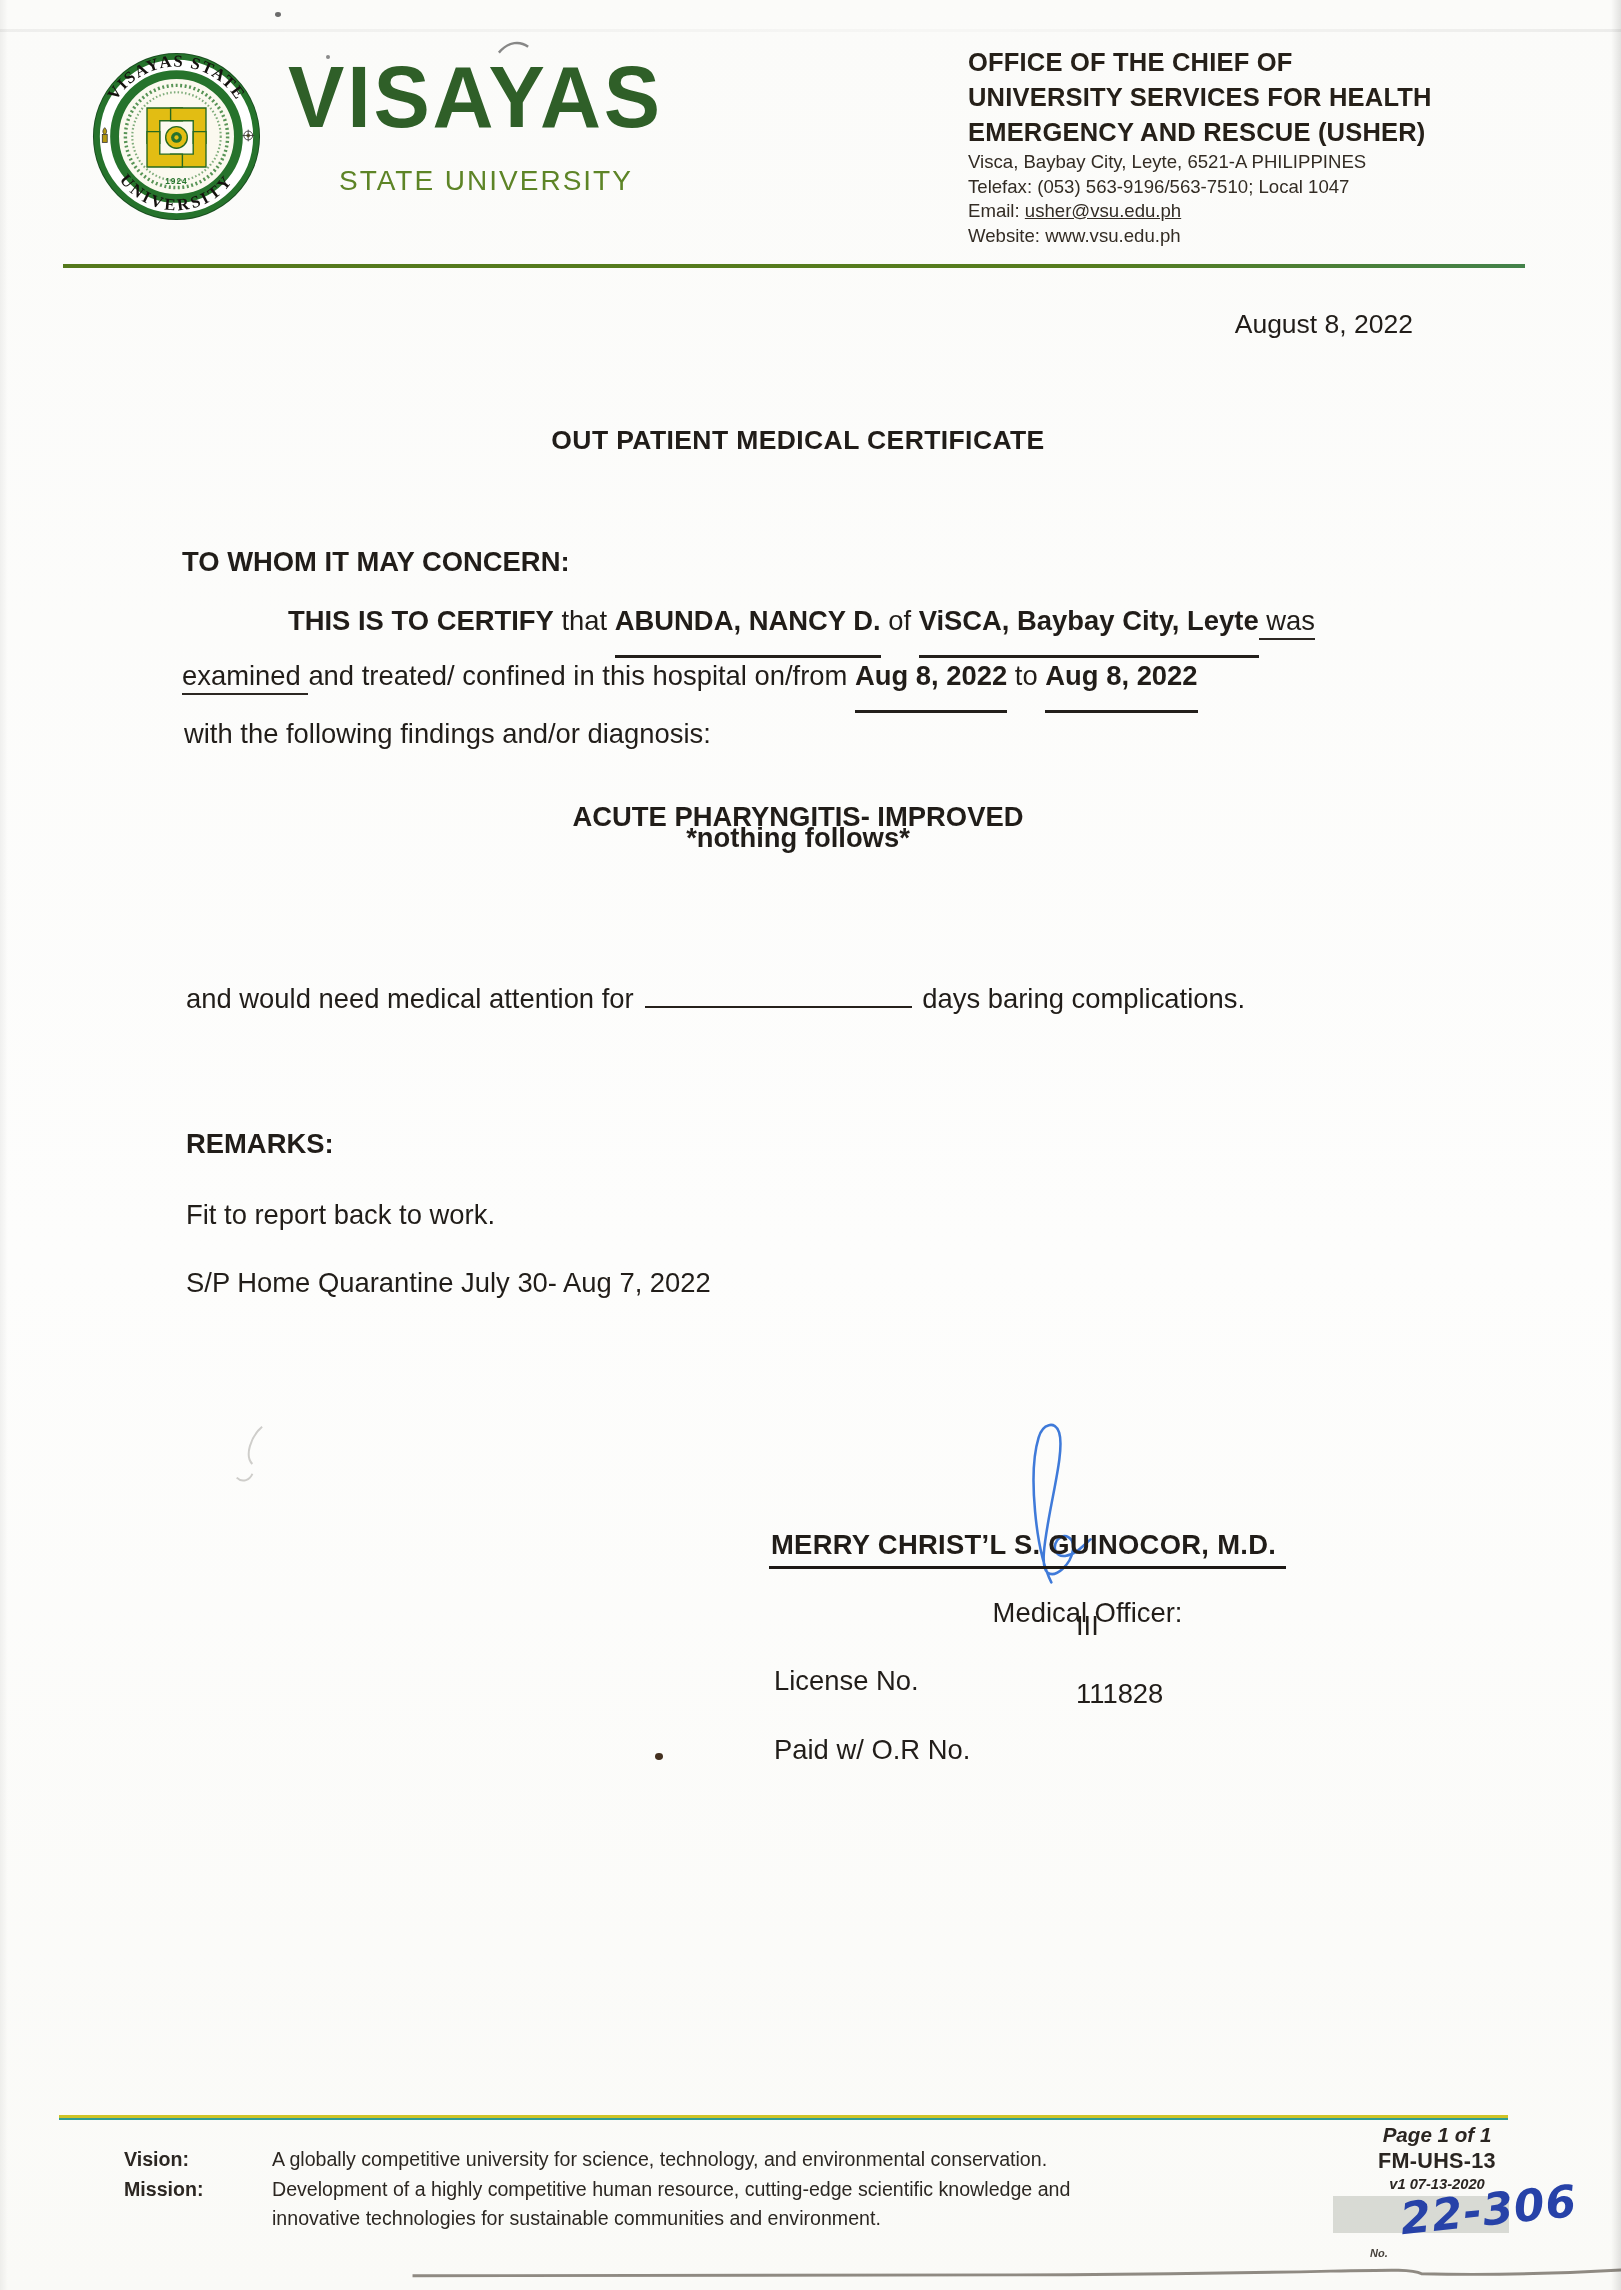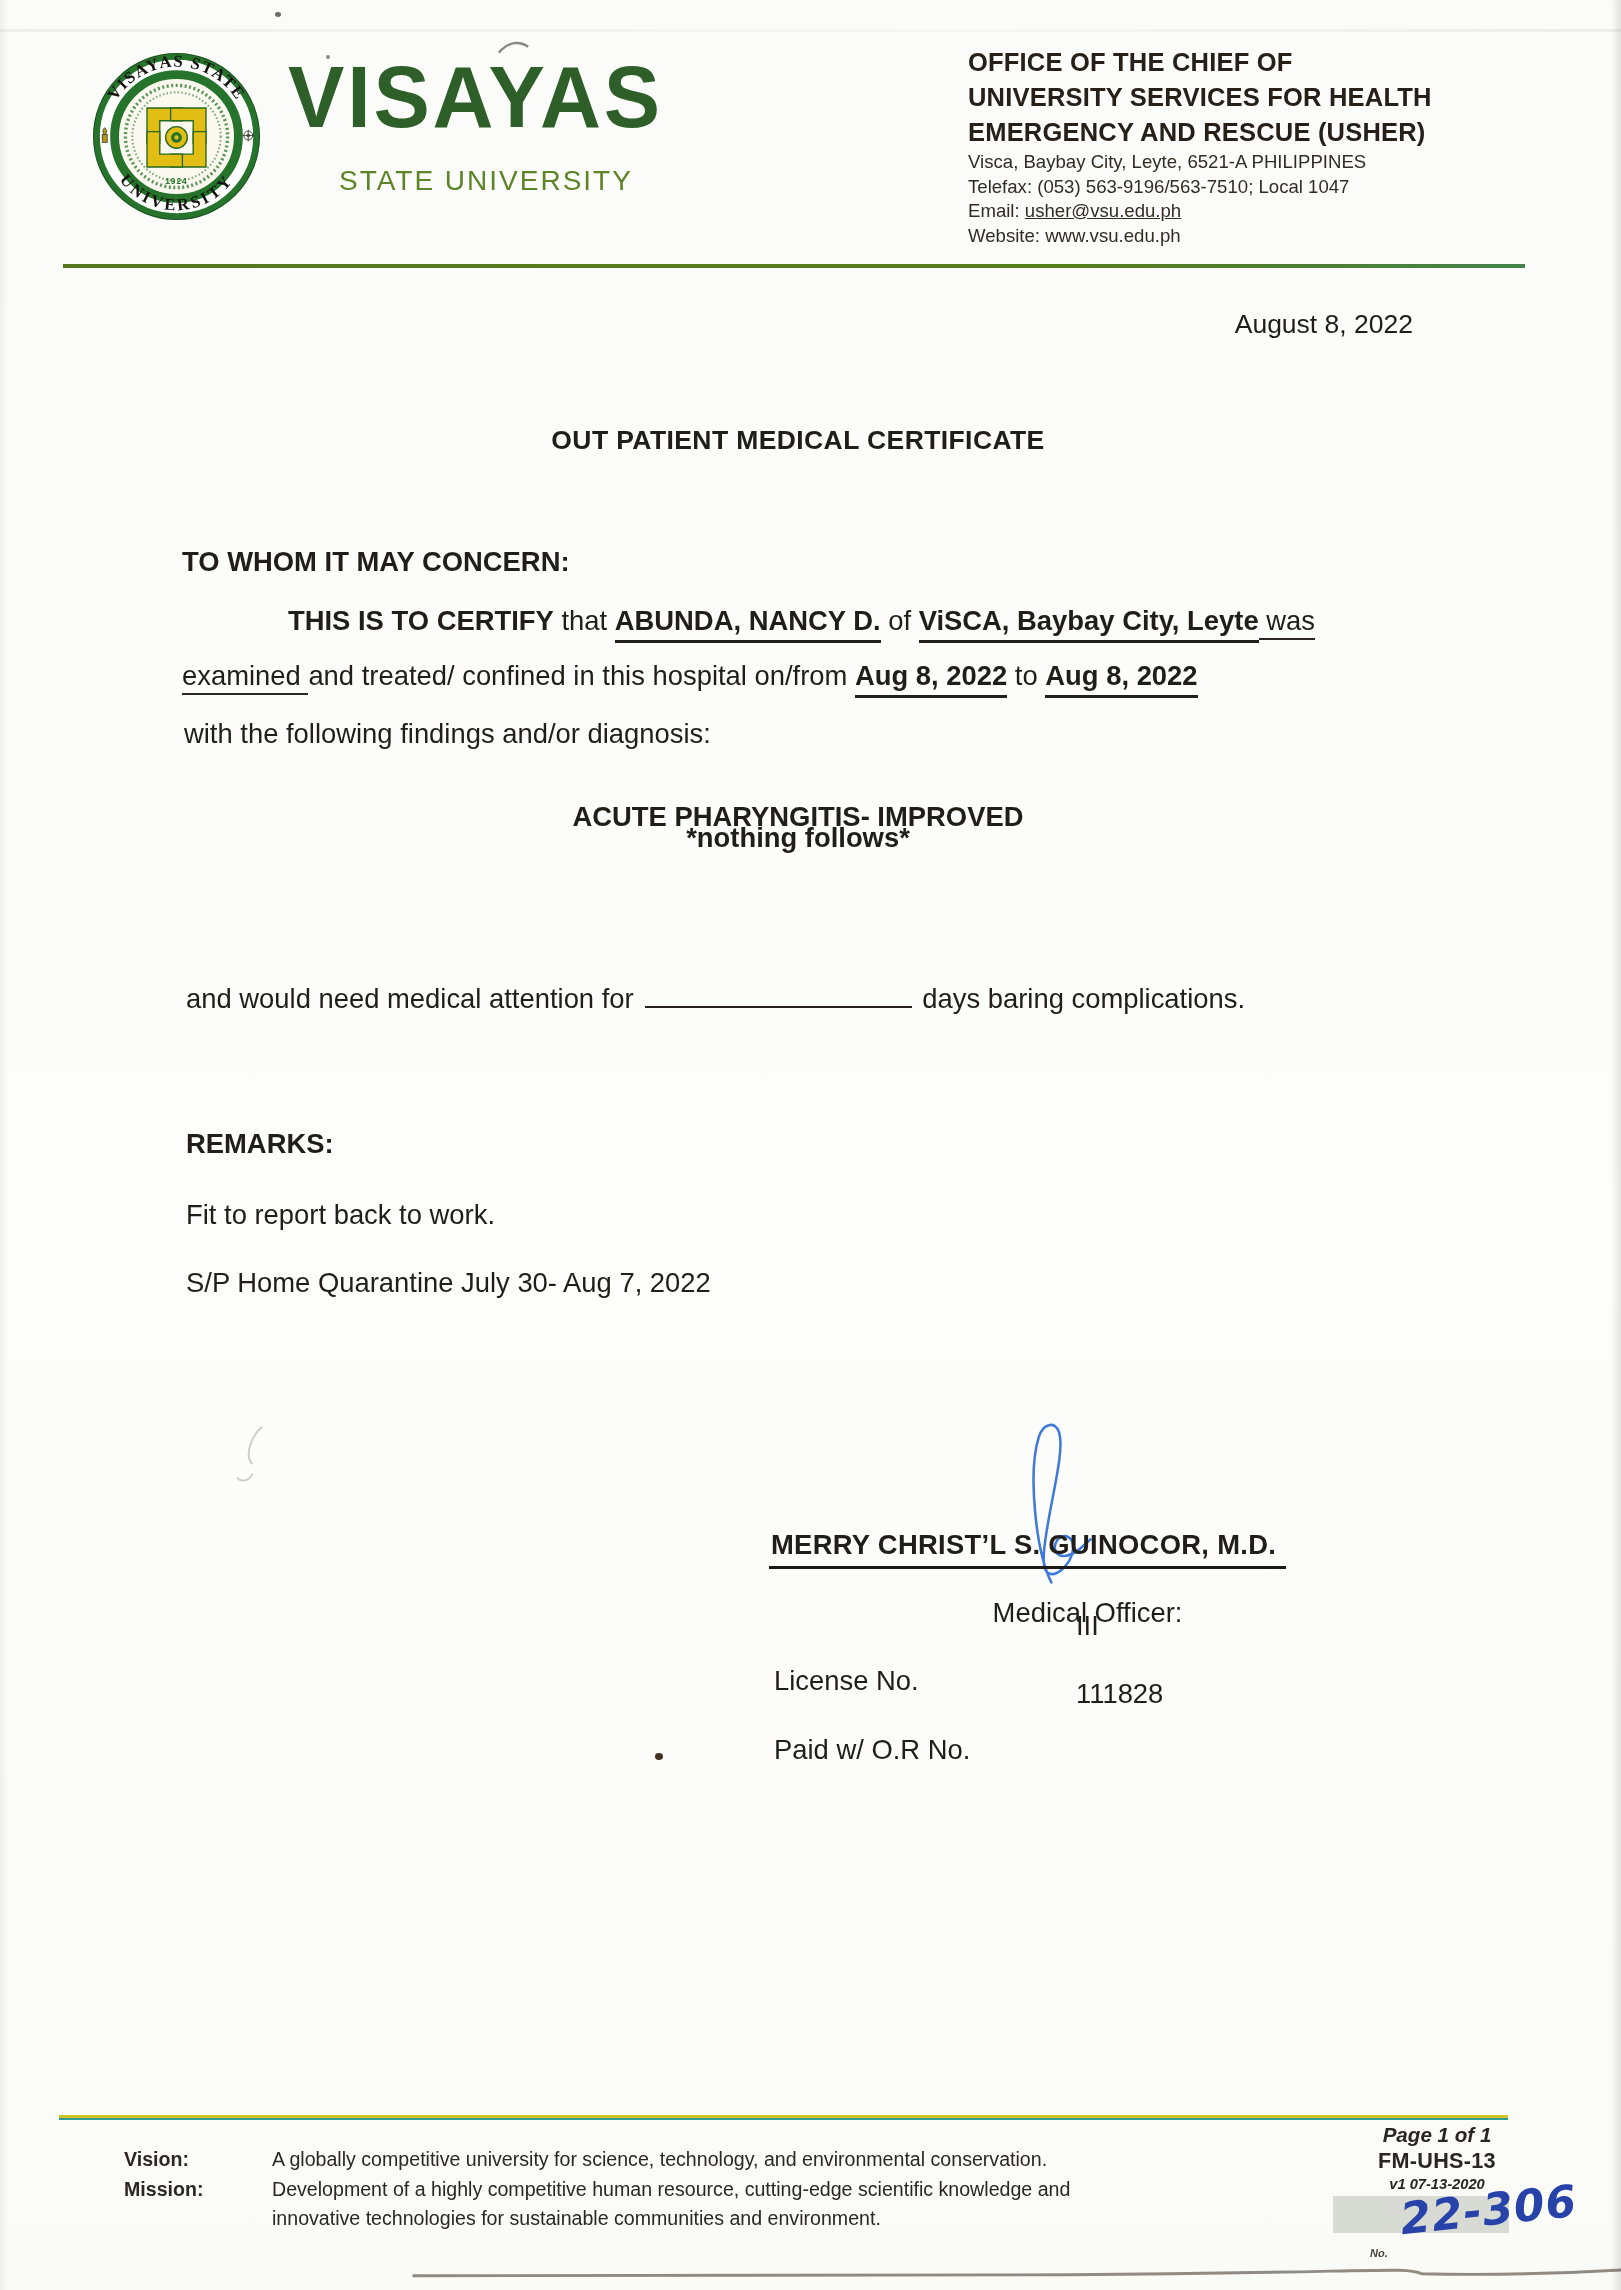--- a/index.html
+++ b/index.html
@@ -30,21 +30,21 @@
   .office .b{font-weight:700;font-size:25.5px;color:#262019;display:block;letter-spacing:0.2px;}
   .office .s{font-weight:400;font-size:18.6px;color:#332c24;display:block;line-height:24.5px;}
   .u{text-decoration:underline;text-align:right;}
   .rule-top{
     left:63px;top:264px;width:1462px;height:3.9px;
     background:linear-gradient(90deg,#55791c 0%,#567d1e 70%,#43824a 100%);
   }
   
   .t{font-size:27.4px;line-height:33px;white-space:nowrap;}
   .bold{font-weight:700;}
-  .ul{border-bottom:3.9px solid #231f1b;padding-bottom:4px;}
+  .ul{border-bottom:3.9px solid #231f1b;padding-bottom:19px;}
   .ul-thin{border-bottom:2.9px solid #2c2722;padding-bottom:2px;}
   .date{right:208px;top:308px;font-size:26.5px;}
   .title{left:0;width:1596px;top:425px;text-align:center;font-size:26.5px;font-weight:700;letter-spacing:0.4px;}
   .center{left:0;width:1596px;text-align:center;}
   .blank{display:inline-block;width:267px;border-bottom:2.9px solid #26211c;height:25.5px;vertical-align:baseline;margin:0 9.8px 0 11.8px;}
   
   .sig-name{left:769px;top:1529px;font-size:27.4px;font-weight:700;border-bottom:3.9px solid #1d1915;padding:0 9.8px 4.9px 2px;letter-spacing:0.3px;}
   .sig-row{left:774px;width:627px;font-size:27.4px;}
   .sig-row .val{position:absolute;left:302px;top:13px;}
   

